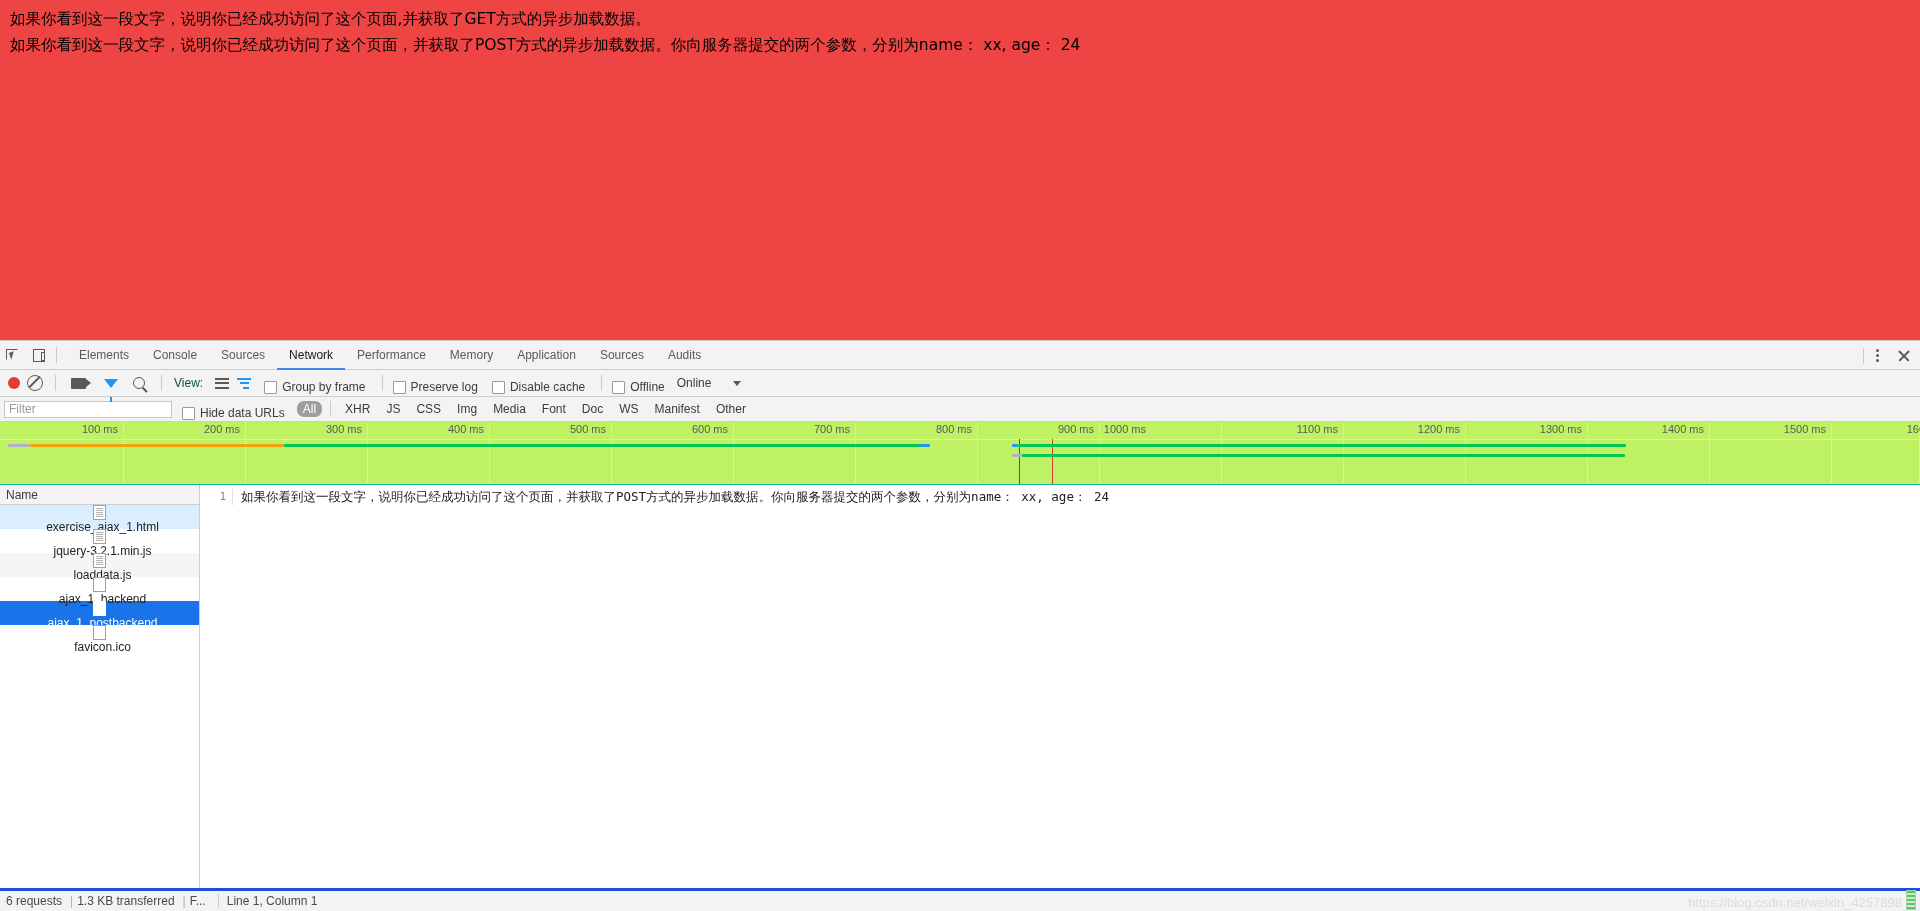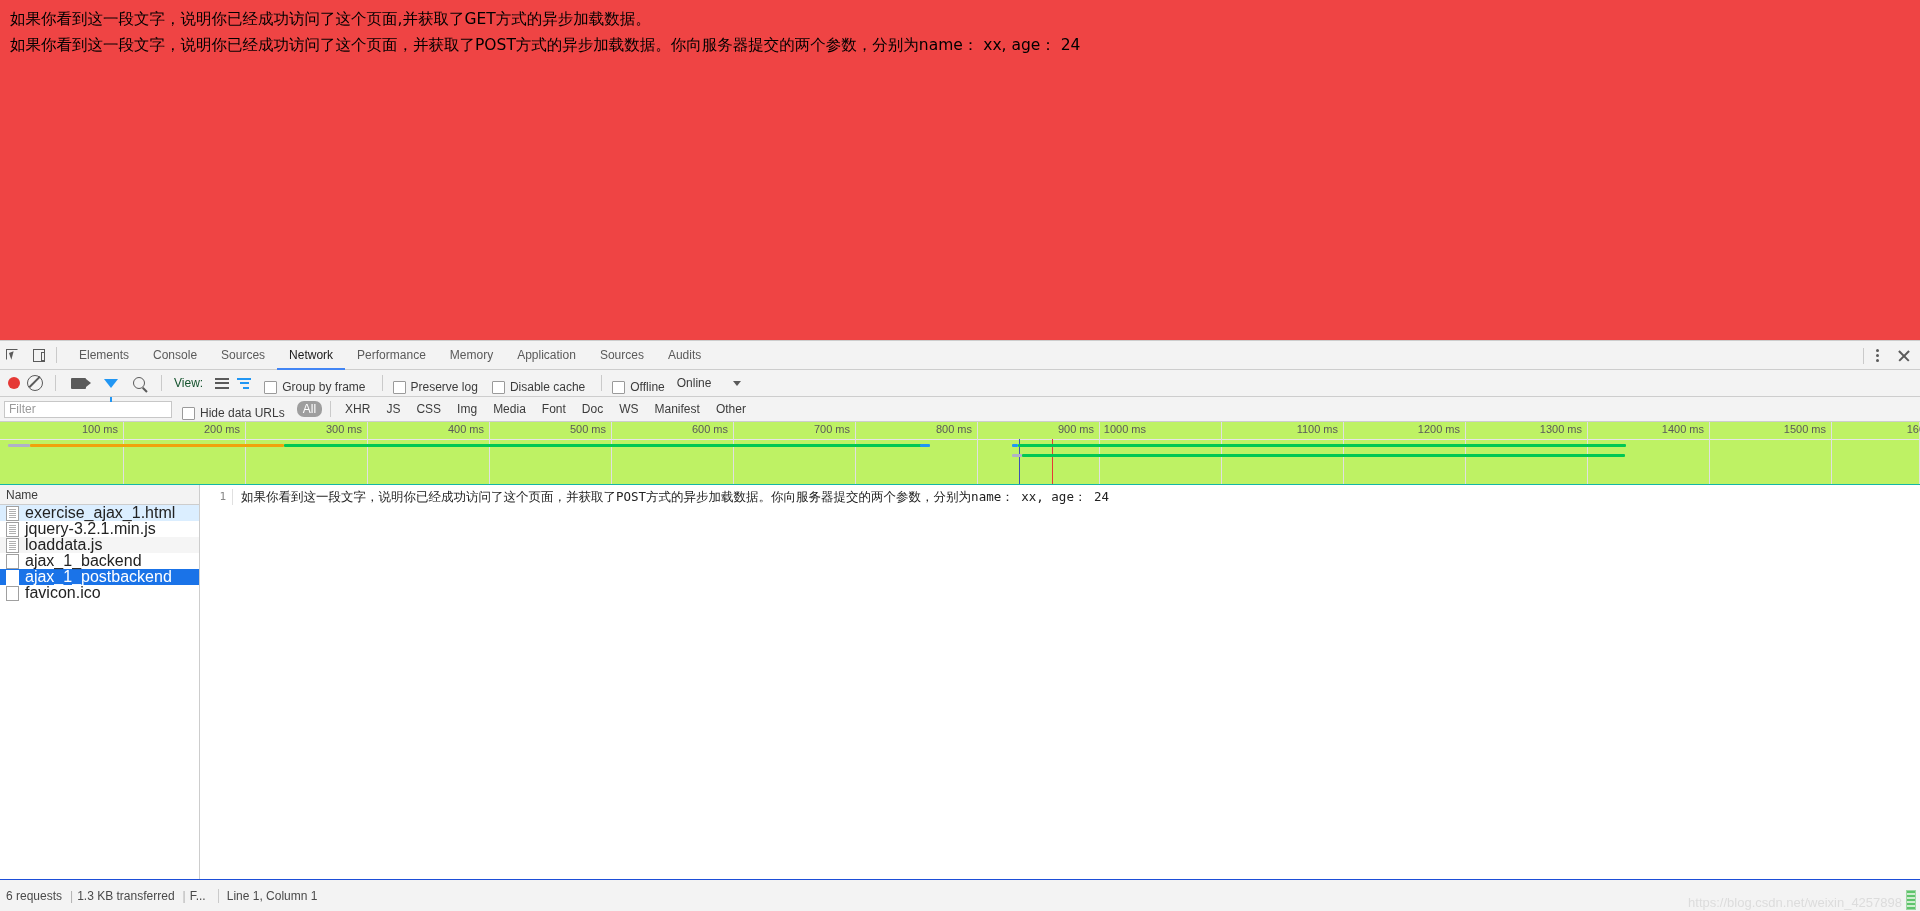--- a/index.html
+++ b/index.html
@@ -302,29 +302,30 @@
     height: 20px;
     line-height: 20px;
     padding-left: 6px;
     font-size: 12px;
     color: #3c3c3c;
     background: #f3f3f3;
     border-bottom: 1px solid #cdcdcd;
     box-sizing: border-box;
   }
   .req-row {
-    height: 16px;
+    height: 24px;
     display: flex;
     align-items: center;
     padding-left: 6px;
-    font-size: 16px;
+    font-size: 12px;
     color: #222;
     box-sizing: border-box;
     white-space: nowrap;
     cursor: default;
+    flex-direction: column;
   }
   .req-row.stripe { background: #f5f5f5; }
   .req-row.hl { background: #dbeeff; }
   .req-row.sel { background: #1a73e8; color: #fff; }
   .file-icon {
     width: 11px; height: 13px;
     border: 1px solid #a0a0a0;
     background: #fff;
     margin-right: 6px;
     flex: none;
@@ -405,23 +406,23 @@
     color: #222;
     font-family: "DejaVu Sans Mono", "DejaVu Sans", monospace;
     white-space: nowrap;
   }
 
   
   .statusbar {
     position: absolute;
     left: 0; bottom: 0;
     width: 1920px;
-    height: 32px;
+    height: 23px;
     background: #f3f3f3;
-    border-top: 1px solid #1d4ed8;
+    border-top: 3px solid #1d4ed8;
     display: flex;
     align-items: center;
     font-size: 12px;
     color: #4a4a4a;
     box-sizing: border-box;
     padding-left: 6px;
   }
   .sb-seg { margin-right: 4px; white-space: nowrap; }
   .sb-div { color: #b0b0b0; margin: 0 4px; }
   .sb-sep-line { width:1px; height:14px; background:#cacaca; margin: 0 8px; }

